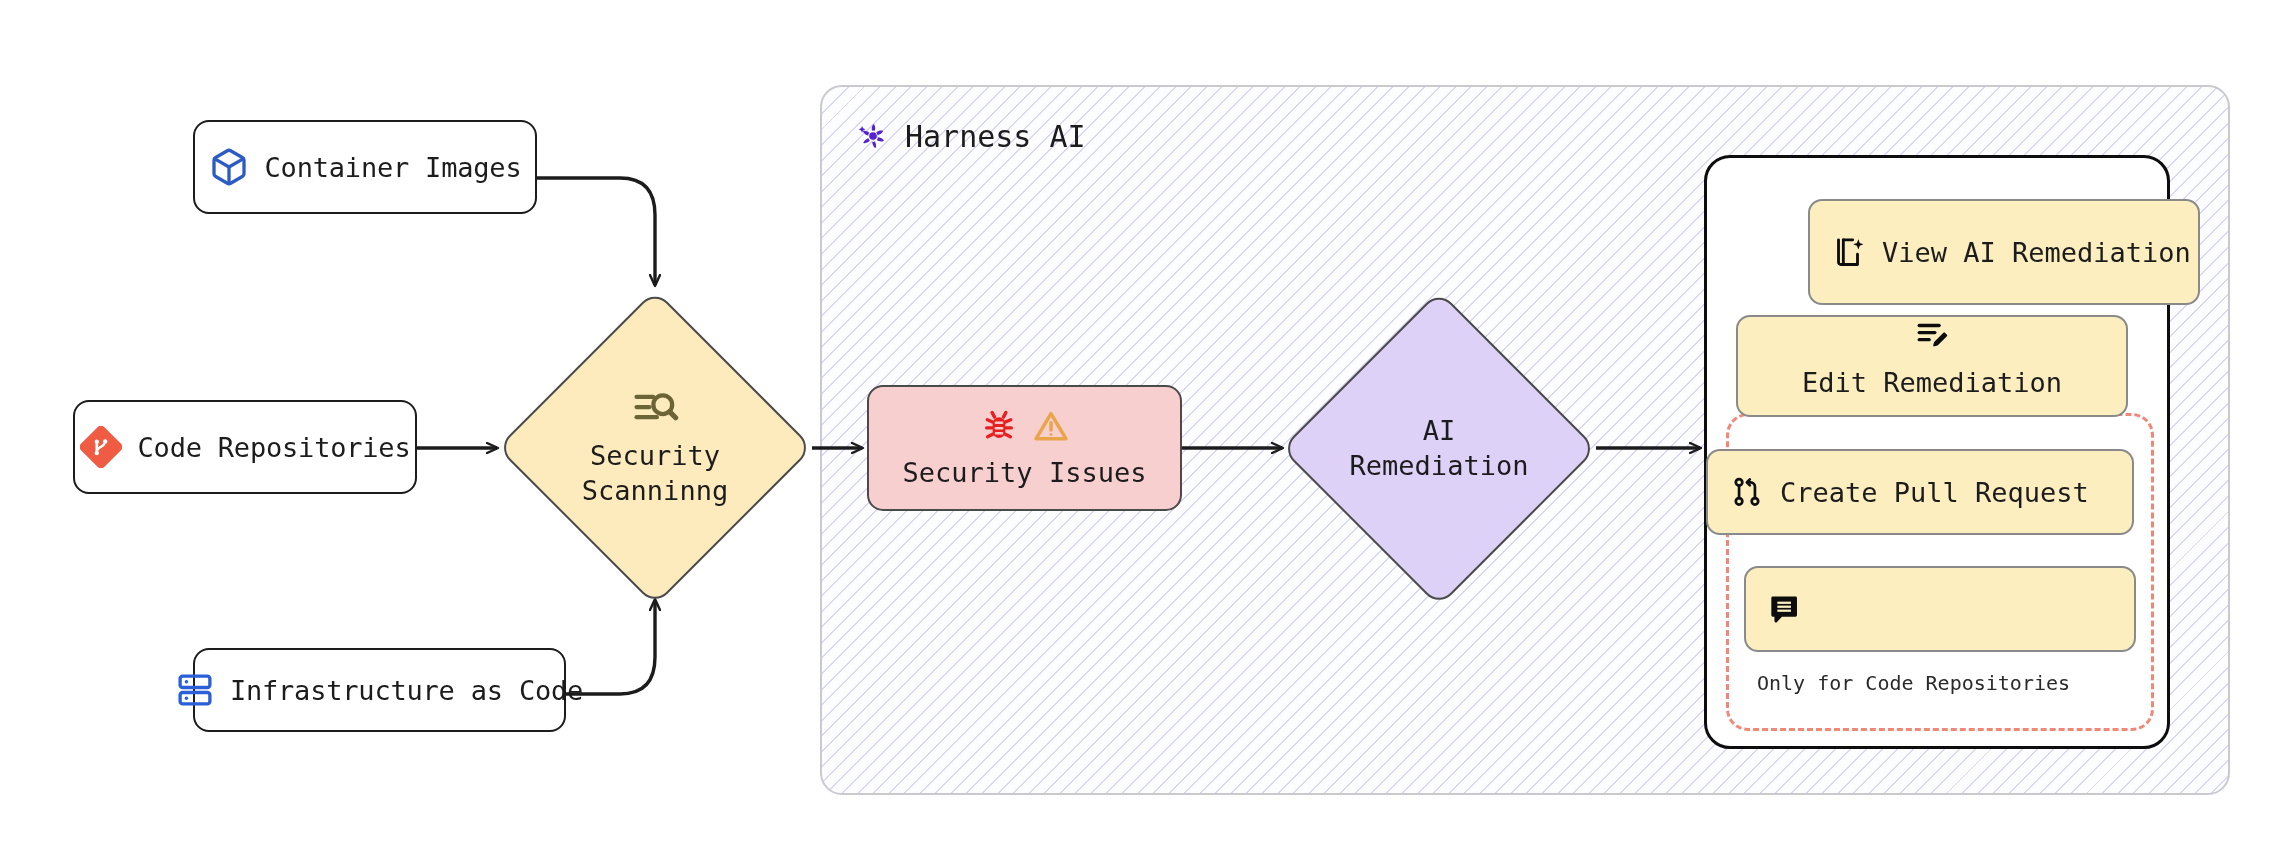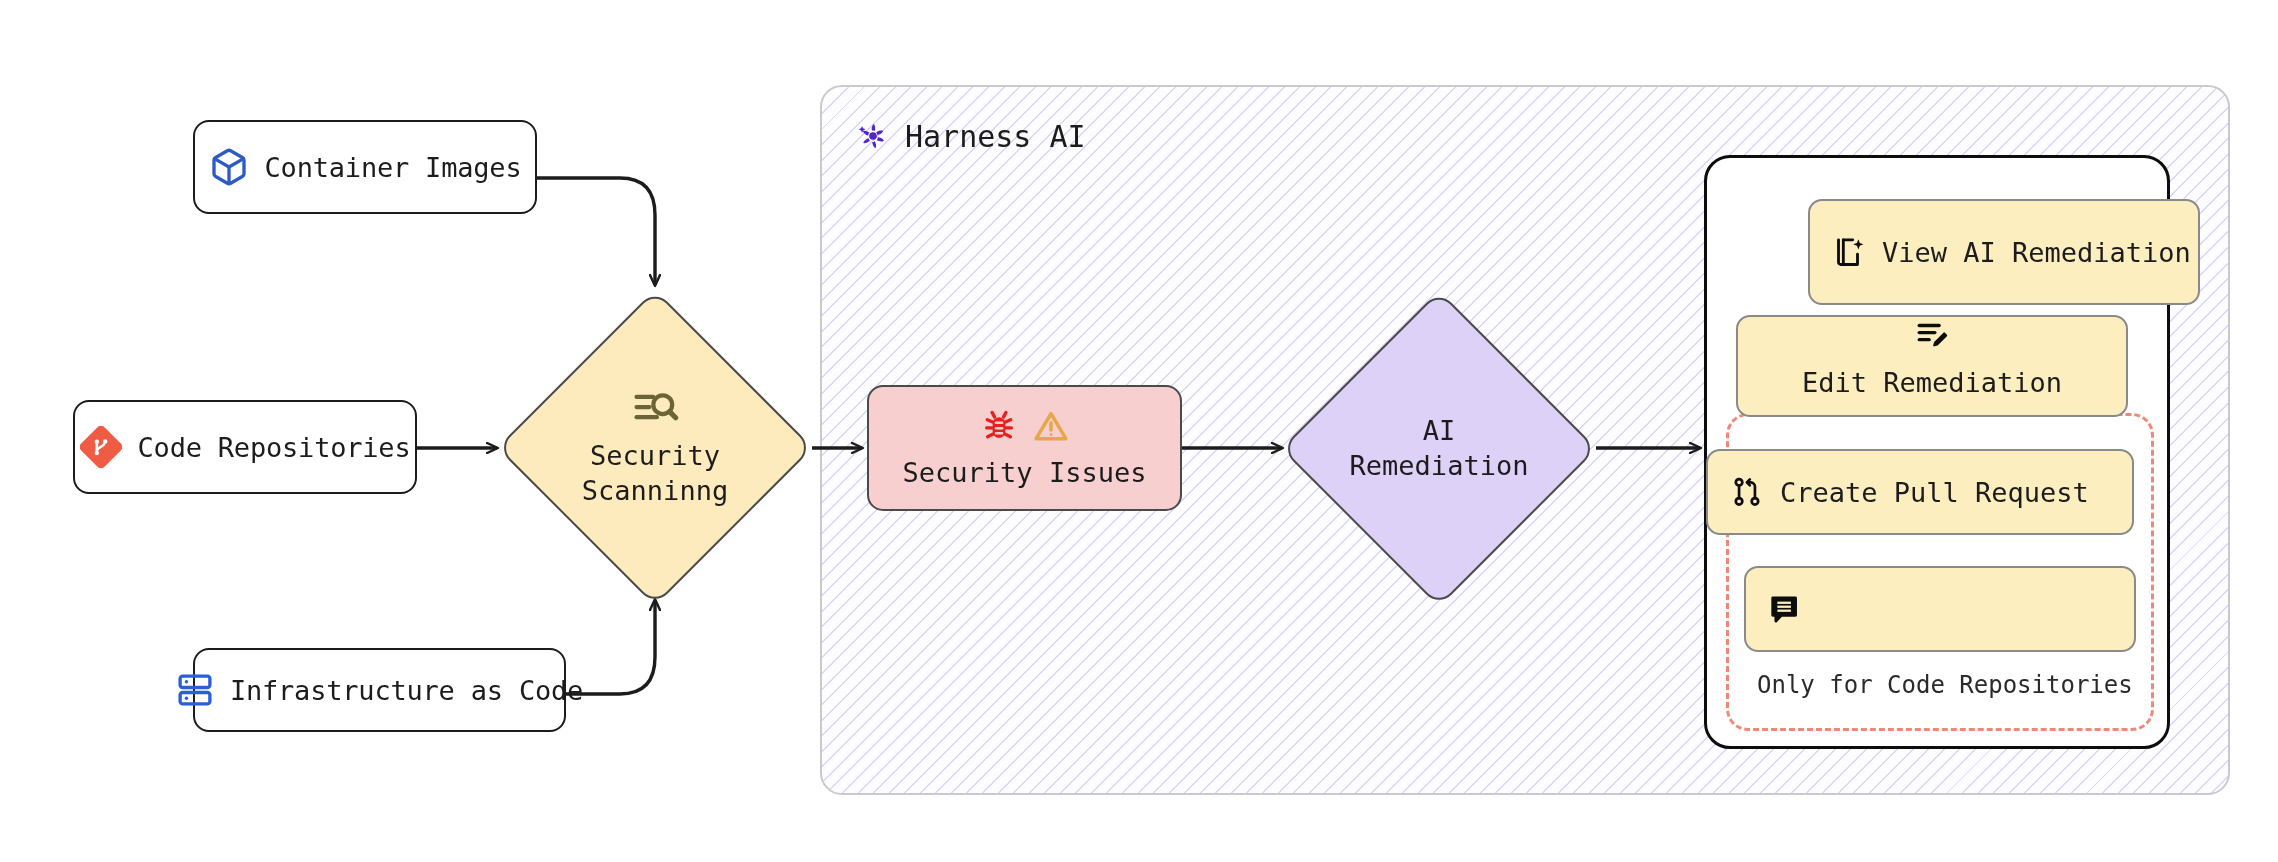--- a/index.html
+++ b/index.html
@@ -160,21 +160,21 @@
     padding: 0 22px;
     z-index: 6;
   }
   .action-label {
     font-size: 27px;
     color: #1c1c1c;
     white-space: nowrap;
   }
   #dashed-note {
     position: absolute;
-    font-size: 24px;
+    font-size: 20px;
     color: #2a2a2a;
     white-space: nowrap;
     z-index: 6;
   }
 
   svg.icon { display: block; flex: none; }
 </style>
 </head>
 <body>
 

